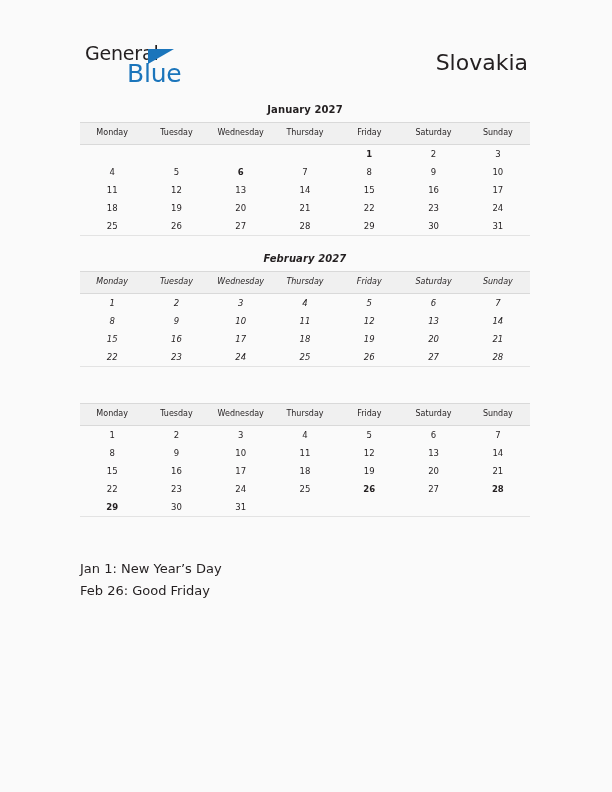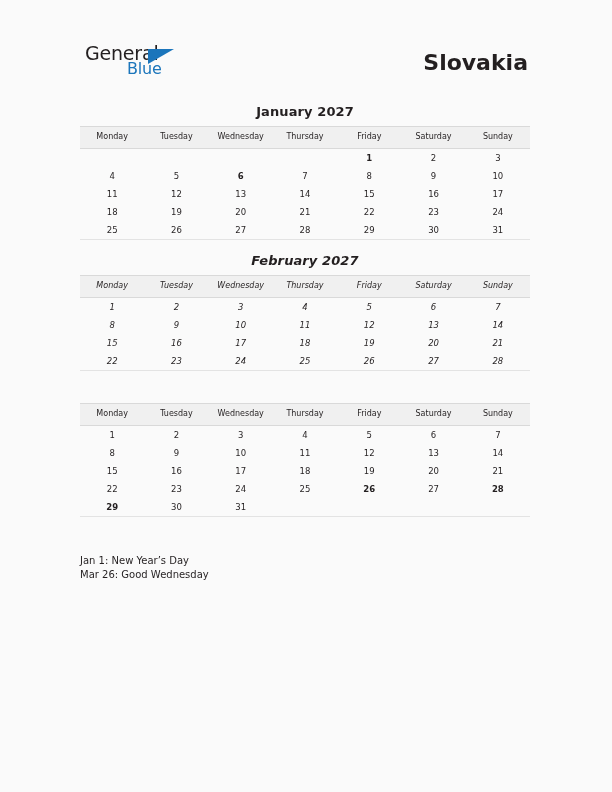--- a/index.html
+++ b/index.html
@@ -51,49 +51,49 @@
     top: 7px;
     width: 0;
     height: 0;
     border-left: 26px solid #1b75bb;
     border-bottom: 15px solid transparent;
   }
   .logo-blue {
     position: absolute;
     left: 42px;
     top: 17px;
-    font-size: 16px;
+    font-size: 25px;
     letter-spacing: -0.2px;
     color: #1b75bb;
     font-family: "DejaVu Sans", sans-serif;
   }
   .country {
     position: absolute;
     right: 2px;
     top: 10px;
     font-size: 22px;
-    font-weight: bold;
+    font-weight: normal;
     color: #231f20;
     letter-spacing: 0px;
     white-space: nowrap;
   }
 
   
   .month {
     position: absolute;
     left: 80px;
     width: 450px;
   }
   #month-0 { top: 104px; }
   #month-1 { top: 253px; font-style: italic; }
   #month-2 { top: 403px; }
 
   .month-title {
     text-align: center;
-    font-size: 13px;
+    font-size: 10px;
     font-weight: bold;
     color: #231f20;
     margin: 0 0 7px 0;
     letter-spacing: 0.1px;
   }
   table.cal {
     width: 450px;
     border-collapse: collapse;
     table-layout: fixed;
   }
@@ -125,24 +125,25 @@
   td.empty { color: transparent; }
 
   
   .legend {
     position: absolute;
     left: 80px;
     top: 554px;
     width: 300px;
   }
   .legend-item {
-    font-size: 10px;
+    font-size: 13px;
     color: #231f20;
     line-height: 13.6px;
     white-space: nowrap;
+    margin-top: 8px;
   }
 </style>
 </head>
 <body>
 
 <div class="page">
 
   <div class="header">
     <div class="logo">
       <span class="logo-general">General</span>
@@ -329,16 +330,16 @@
             <td class="empty"></td>
             <td class="empty"></td>
             <td class="empty"></td>
           </tr>
         </tbody>
     </table>
   </div>
 
   <div class="legend">
       <div class="legend-item">Jan 1: New Year’s Day</div>
-      <div class="legend-item">Mar 26: Good Wednesday</div>
+      <div class="legend-item">Feb 26: Good Friday</div>
     </div>
 
 </div>
 
 </body></html>

